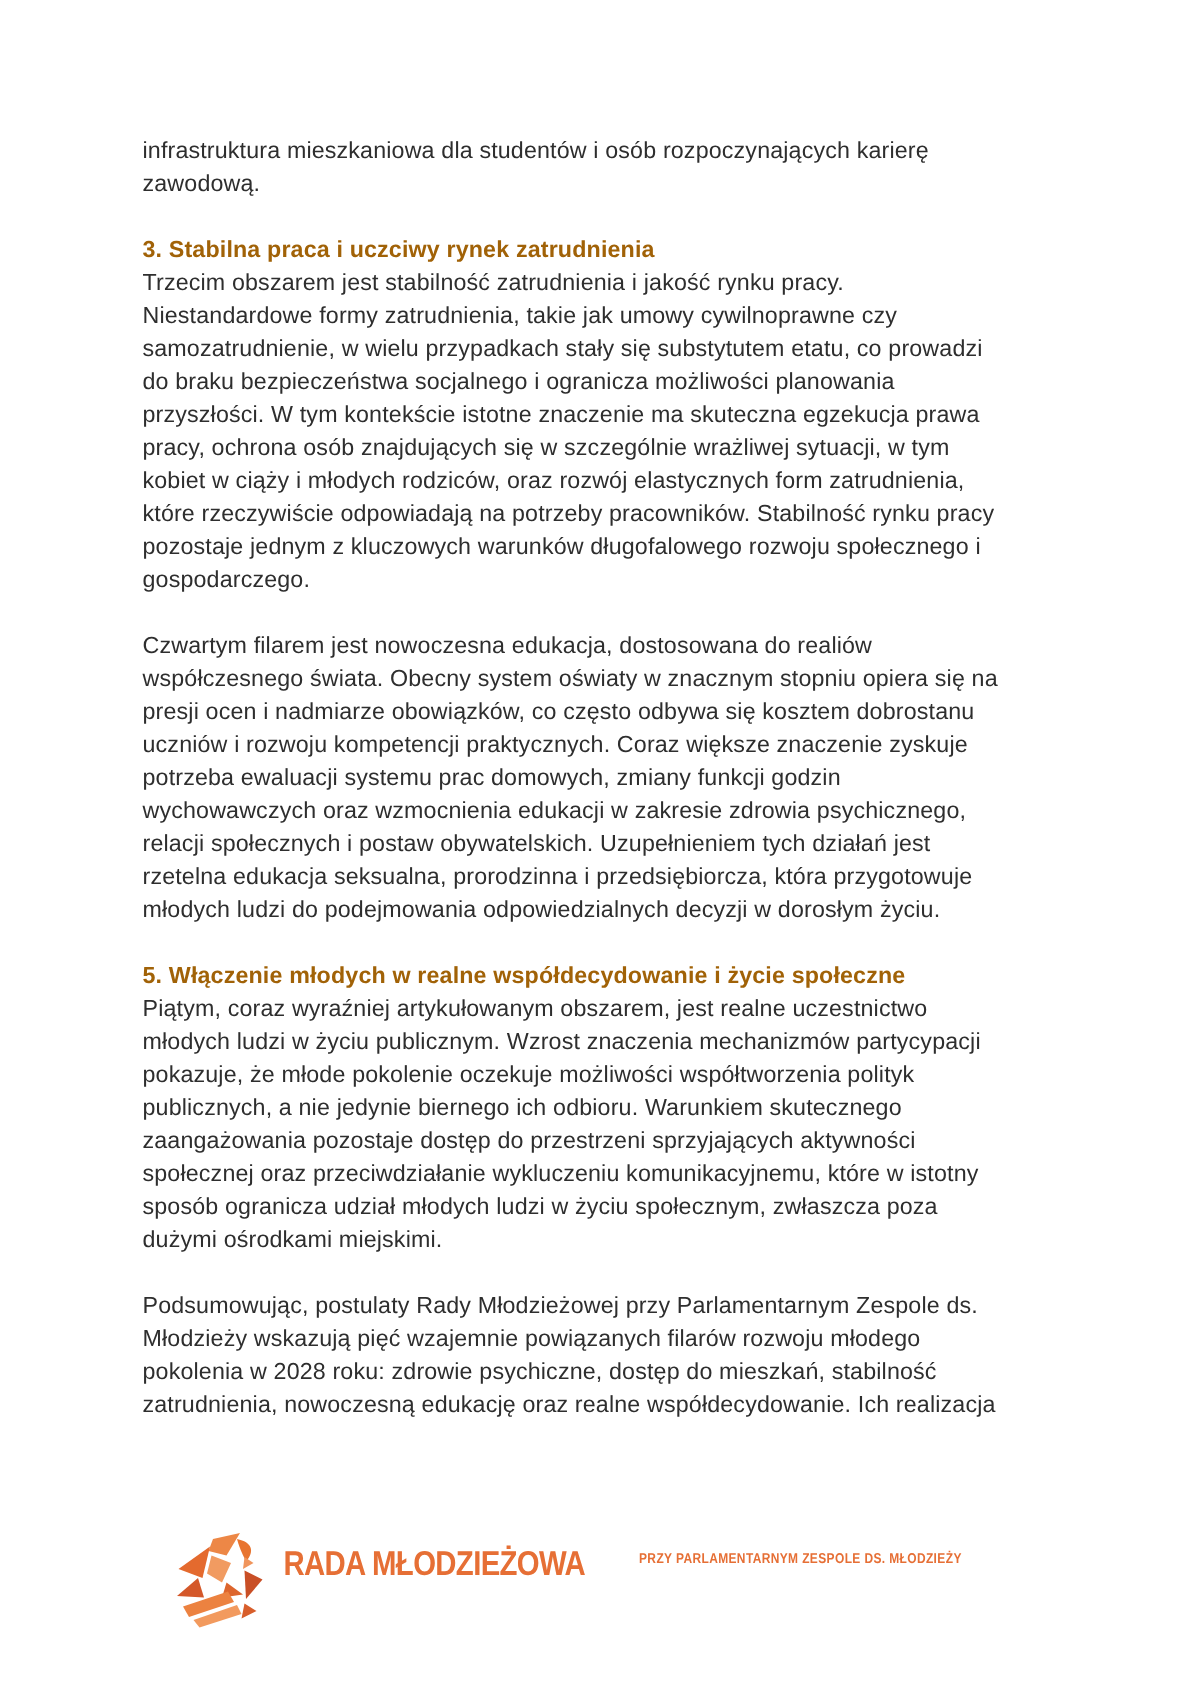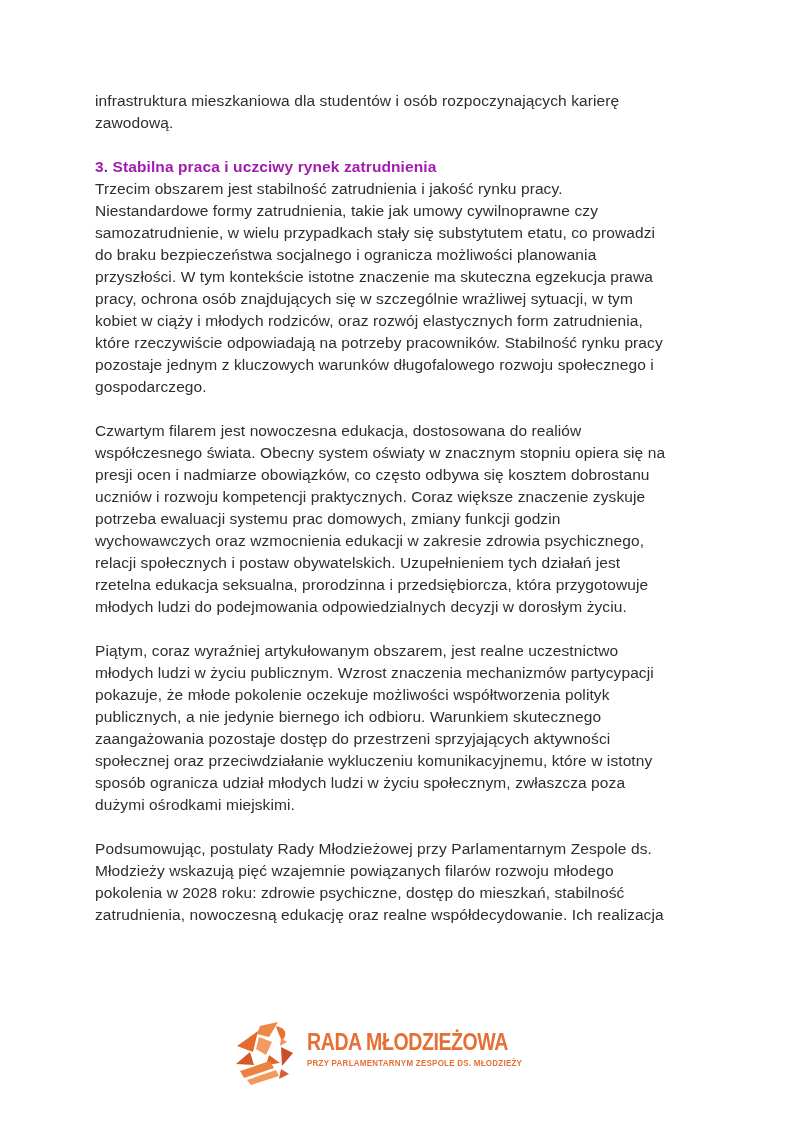--- a/index.html
+++ b/index.html
@@ -30,40 +30,40 @@
     white-space: pre-line;
   }
   .doc-section {
     margin-top: 22px;
   }
   .section-heading {
     margin: 0;
     font-size: 15.5px;
     line-height: 22px;
     font-weight: 700;
-    color: #a21caf;
+    color: #a16207;
   }
   .footer-logo {
     position: absolute;
     left: 0;
     right: 0;
     top: 1022px;
     display: flex;
     justify-content: center;
     align-items: flex-start;
     gap: 13px;
   }
   .logo-icon {
     width: 58px;
     height: 64px;
     flex: 0 0 auto;
   }
   .logo-text {
     display: flex;
-    flex-direction: column;
+    flex-direction: row;
     padding-top: 9px;
   }
   .logo-title {
     font-weight: 700;
     font-size: 23px;
     line-height: 1;
     letter-spacing: -0.5px;
     transform: scaleX(0.85);
     transform-origin: left center;
     white-space: nowrap;
@@ -109,20 +109,21 @@
 presji ocen i nadmiarze obowiązków, co często odbywa się kosztem dobrostanu
 uczniów i rozwoju kompetencji praktycznych. Coraz większe znaczenie zyskuje
 potrzeba ewaluacji systemu prac domowych, zmiany funkcji godzin
 wychowawczych oraz wzmocnienia edukacji w zakresie zdrowia psychicznego,
 relacji społecznych i postaw obywatelskich. Uzupełnieniem tych działań jest
 rzetelna edukacja seksualna, prorodzinna i przedsiębiorcza, która przygotowuje
 młodych ludzi do podejmowania odpowiedzialnych decyzji w dorosłym życiu.</p>
     </div>
 
     <div class="doc-section">
+      <h2 class="section-heading">5. Włączenie młodych w realne współdecydowanie i życie społeczne</h2>
       <p class="para">Piątym, coraz wyraźniej artykułowanym obszarem, jest realne uczestnictwo
 młodych ludzi w życiu publicznym. Wzrost znaczenia mechanizmów partycypacji
 pokazuje, że młode pokolenie oczekuje możliwości współtworzenia polityk
 publicznych, a nie jedynie biernego ich odbioru. Warunkiem skutecznego
 zaangażowania pozostaje dostęp do przestrzeni sprzyjających aktywności
 społecznej oraz przeciwdziałanie wykluczeniu komunikacyjnemu, które w istotny
 sposób ogranicza udział młodych ludzi w życiu społecznym, zwłaszcza poza
 dużymi ośrodkami miejskimi.</p>
     </div>
 

